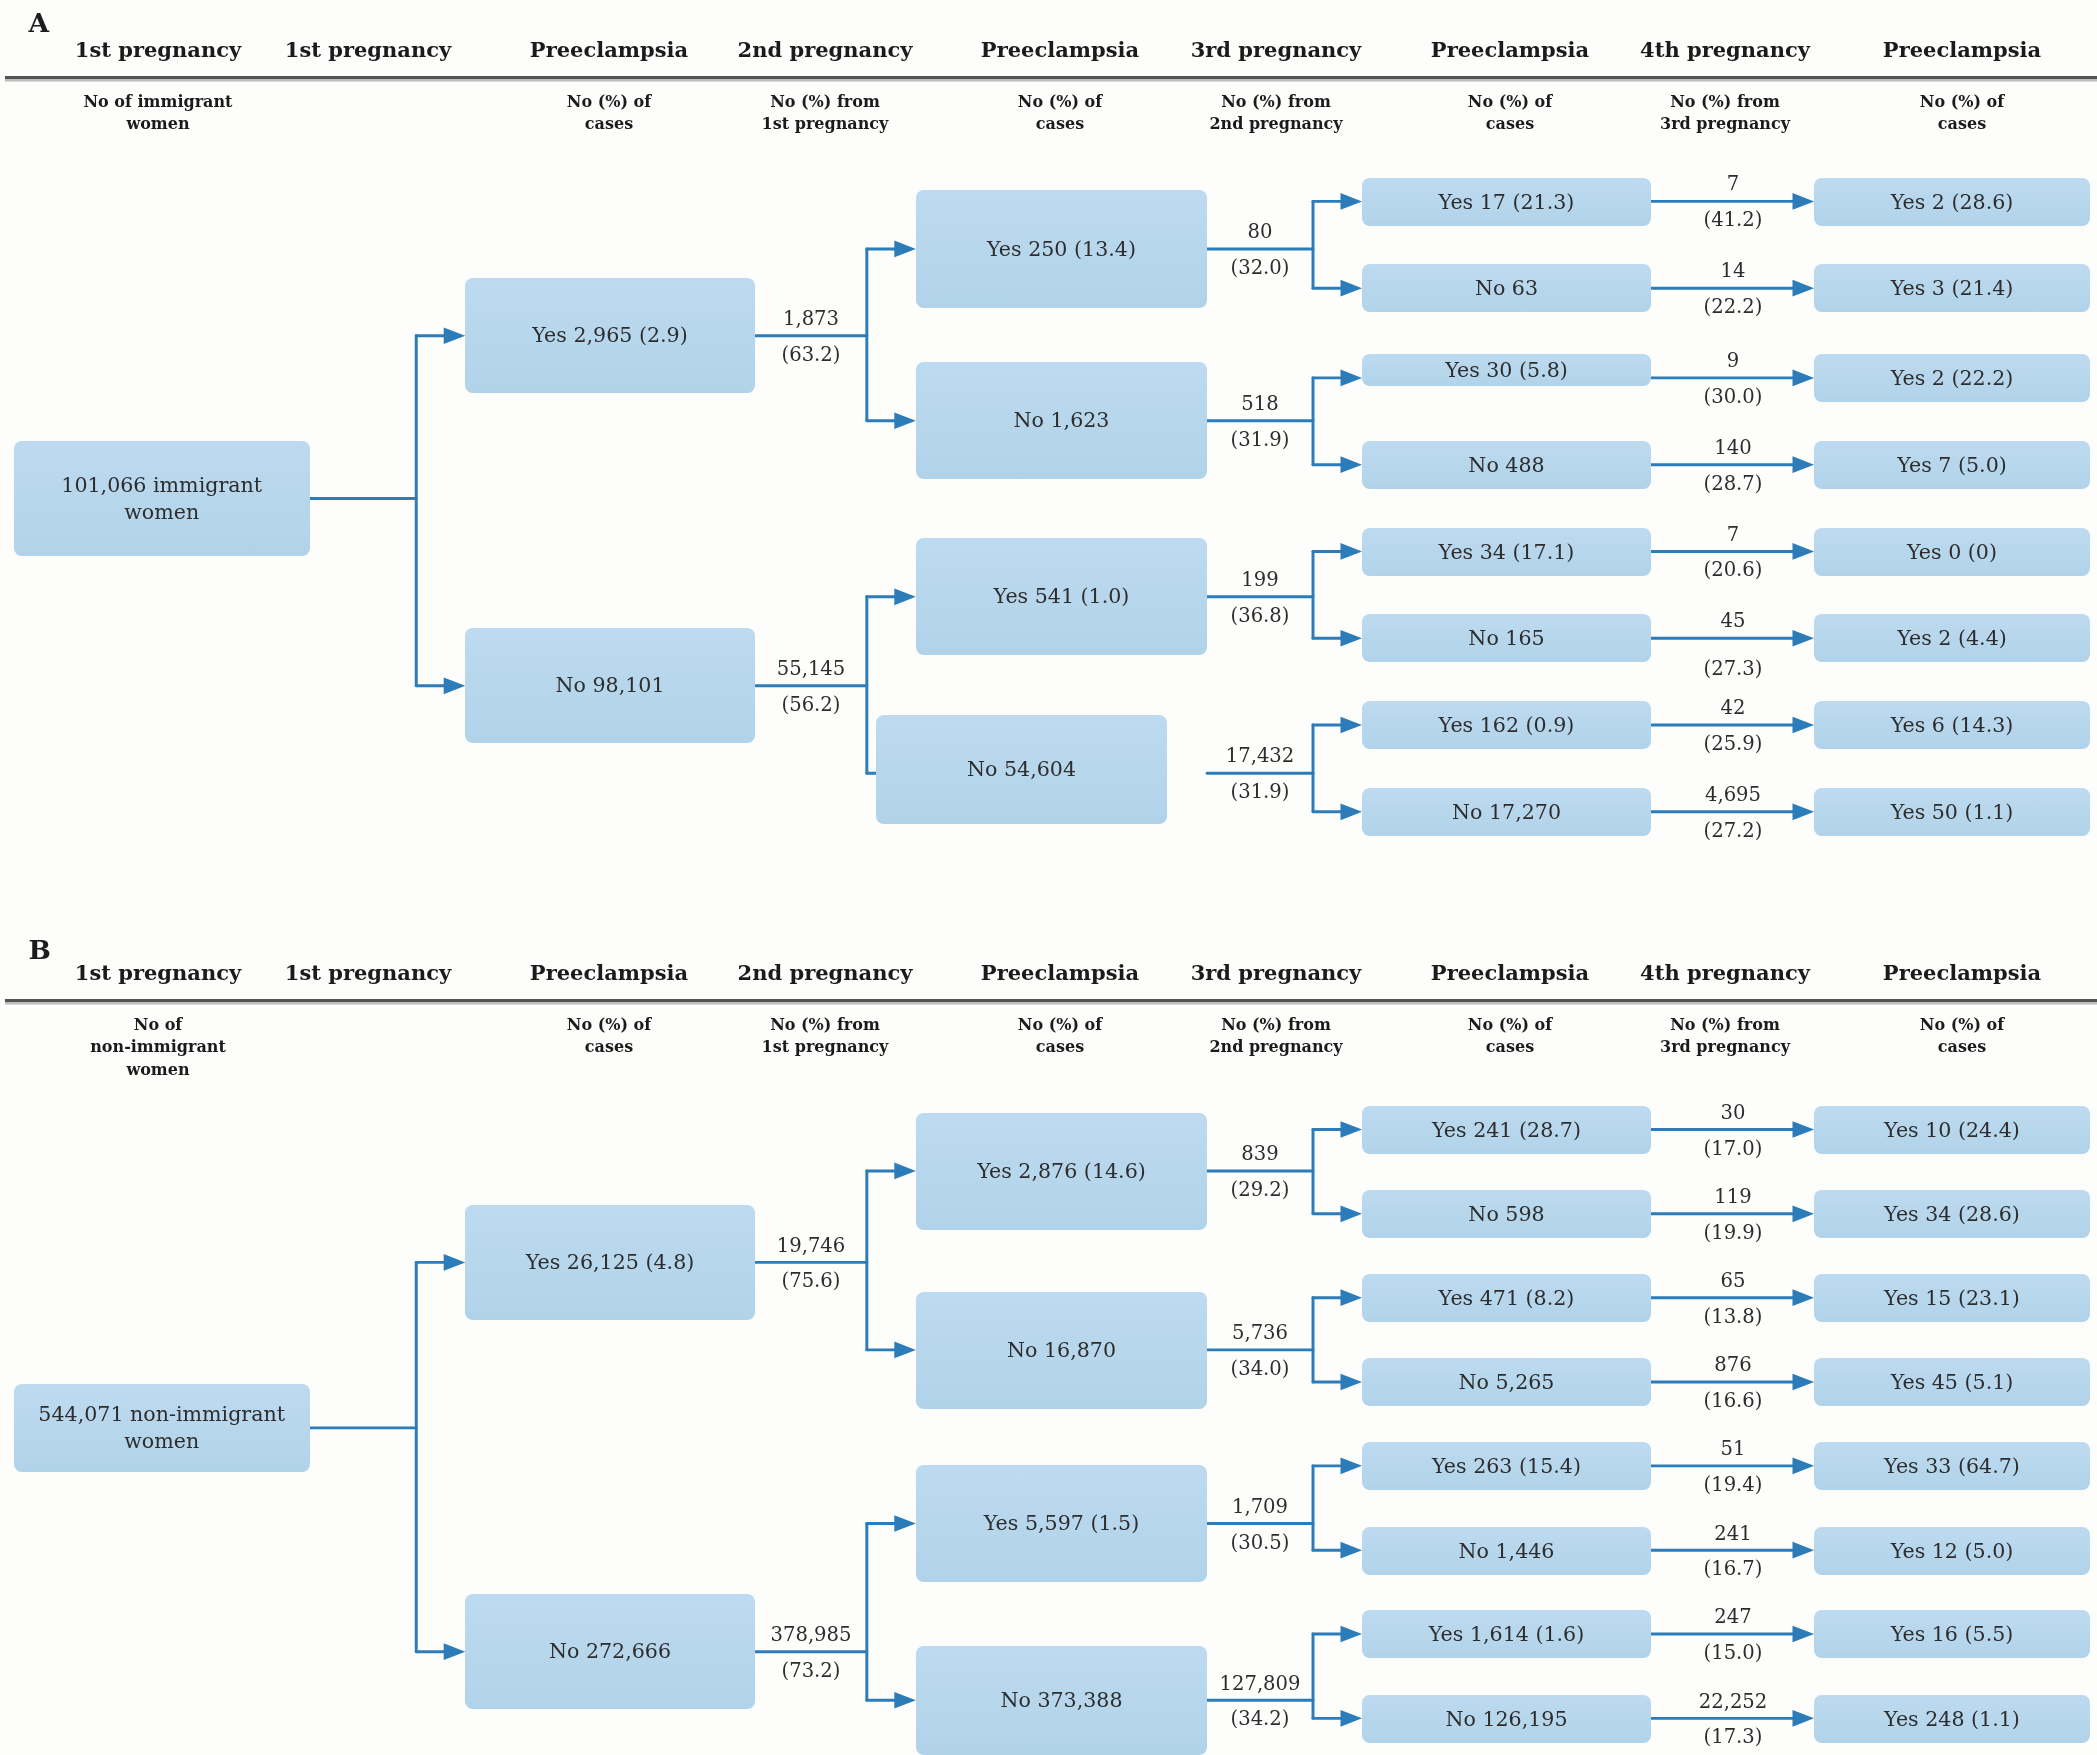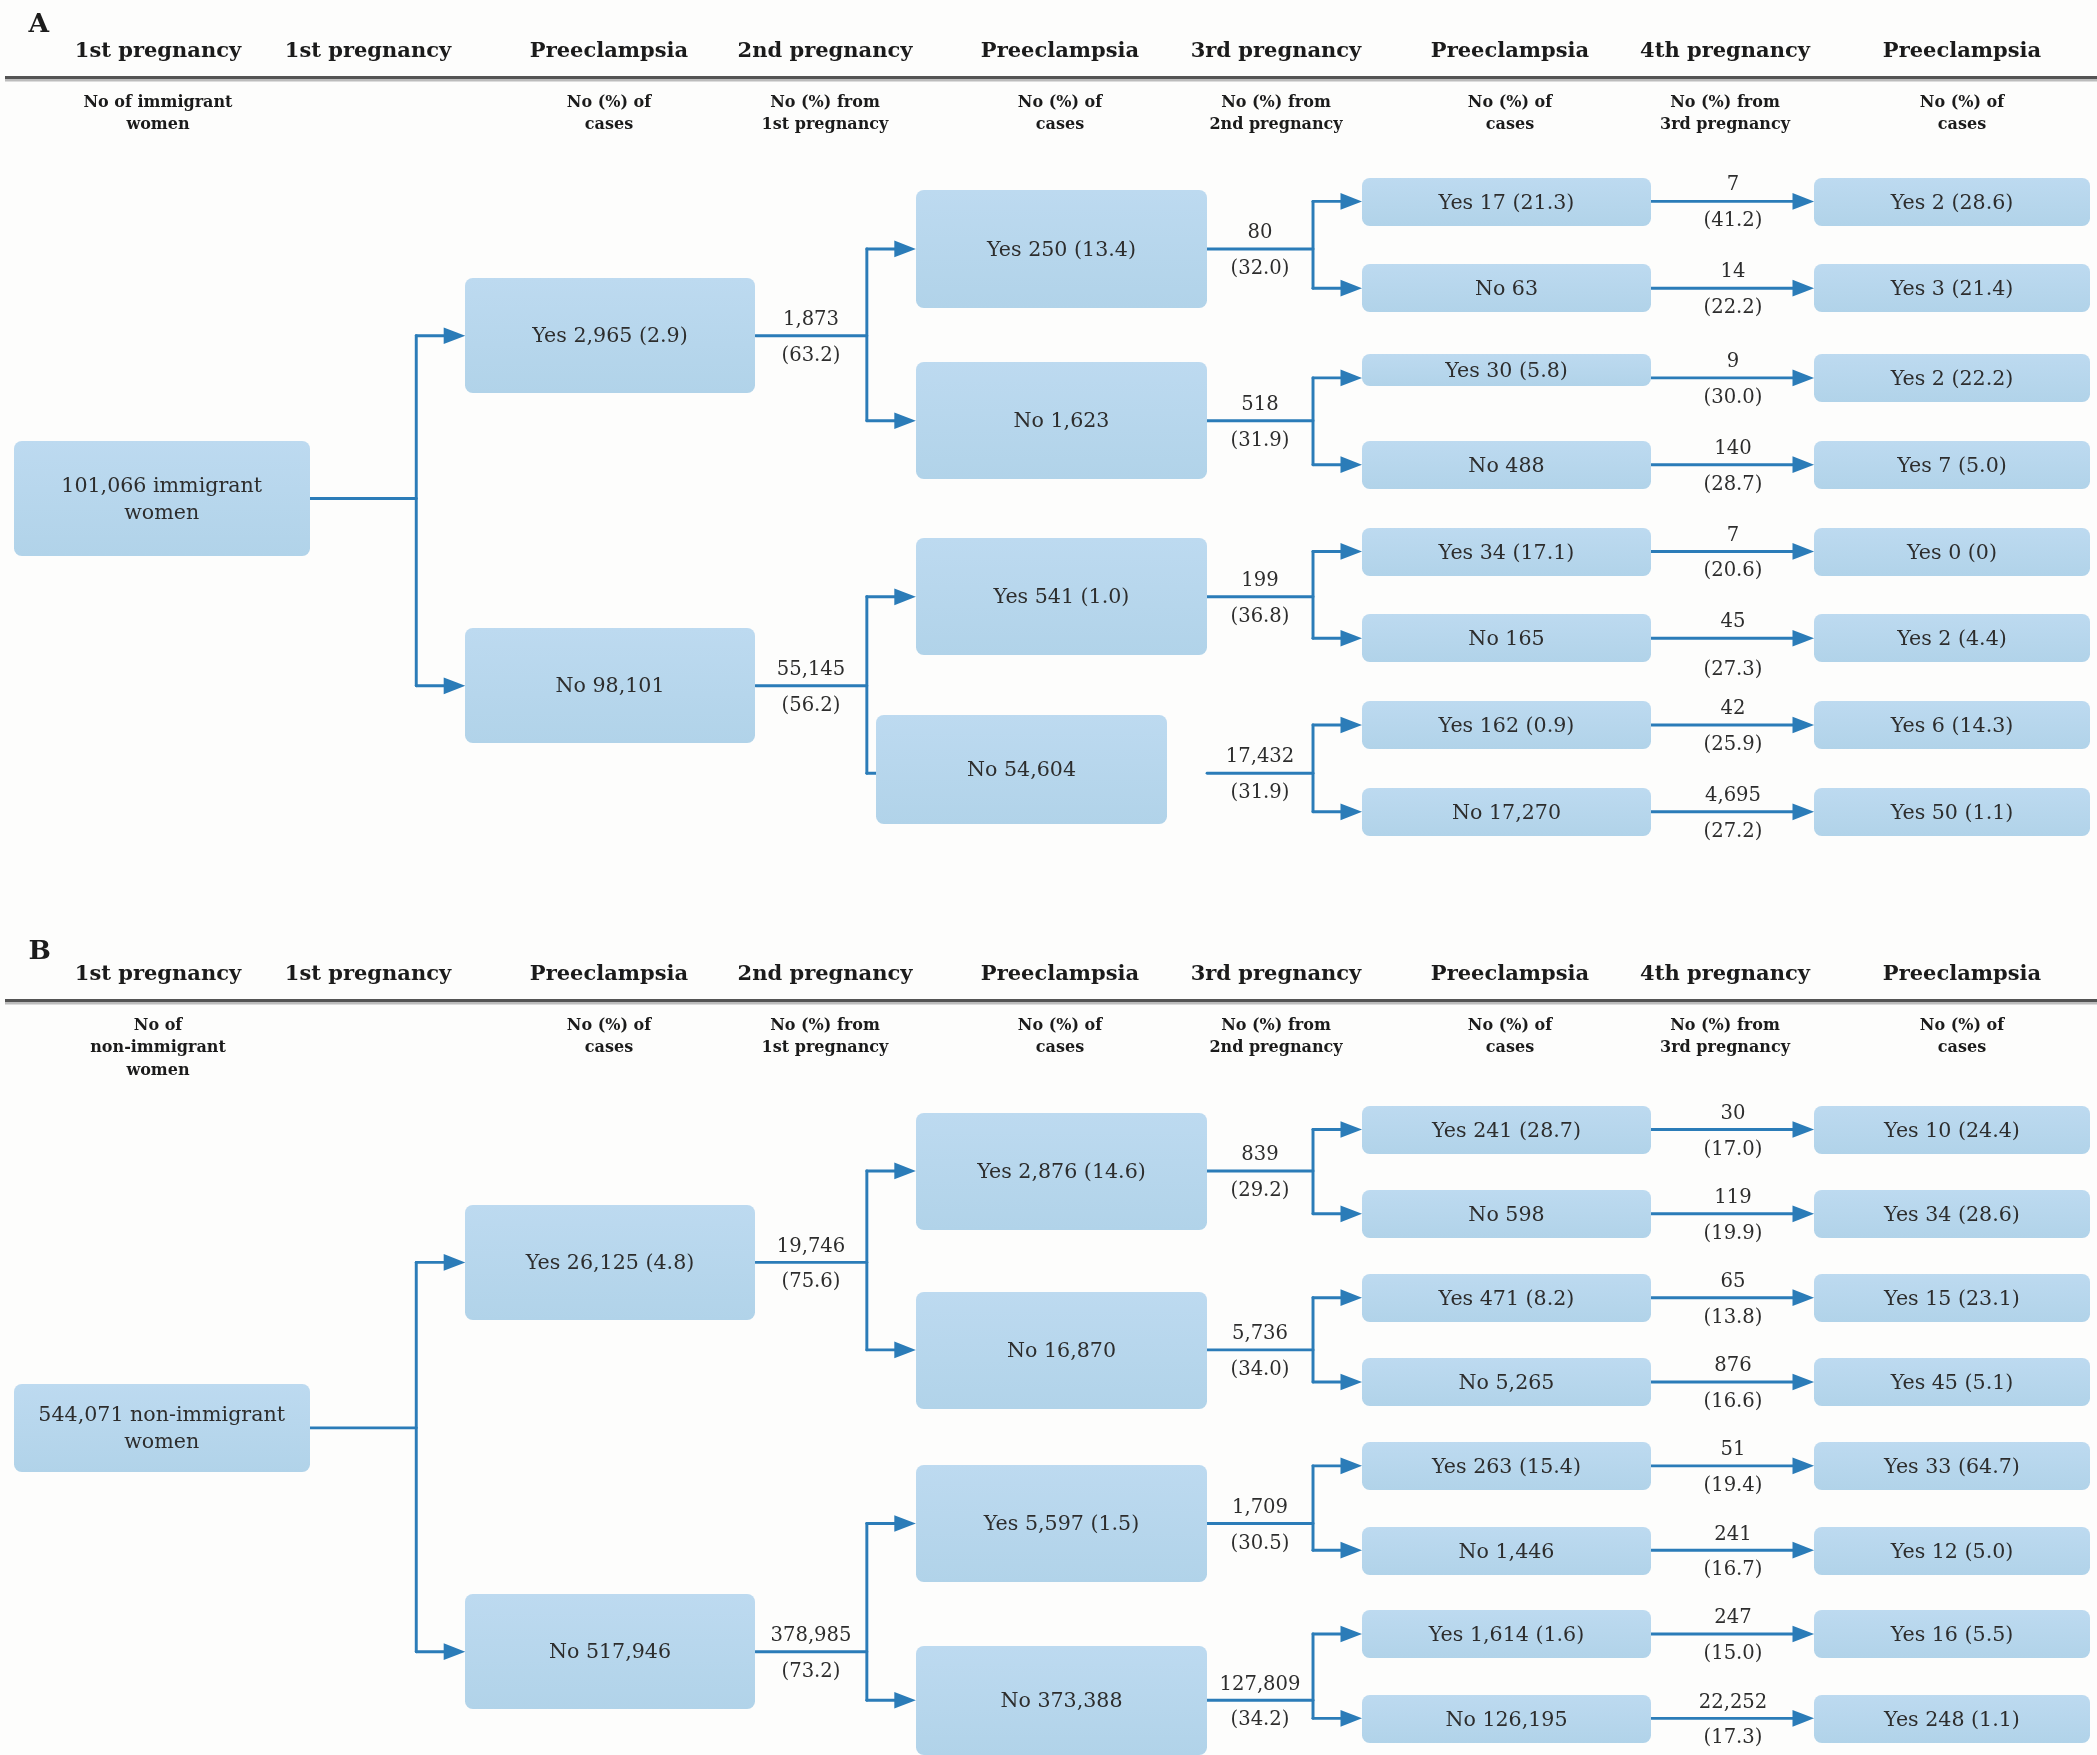--- a/index.html
+++ b/index.html
@@ -270,21 +270,21 @@
       <div class="edge-num" style="left: 1260px; top: 1344px;">5,736</div>
       <div class="edge-pct" style="left: 1260px; top: 1357px;">(34.0)</div>
       <div class="node" style="left: 1362px; top: 1274px; width: 289px; height: 48px;">Yes 471 (8.2)</div>
       <div class="edge-num" style="left: 1733px; top: 1292px;">65</div>
       <div class="edge-pct" style="left: 1733px; top: 1305px;">(13.8)</div>
       <div class="node" style="left: 1814px; top: 1274px; width: 276px; height: 48px;">Yes 15 (23.1)</div>
       <div class="node" style="left: 1362px; top: 1358px; width: 289px; height: 48px;">No 5,265</div>
       <div class="edge-num" style="left: 1733px; top: 1376px;">876</div>
       <div class="edge-pct" style="left: 1733px; top: 1389px;">(16.6)</div>
       <div class="node" style="left: 1814px; top: 1358px; width: 276px; height: 48px;">Yes 45 (5.1)</div>
-      <div class="node" style="left: 465px; top: 1594px; width: 290px; height: 115px;">No 517,946</div>
+      <div class="node" style="left: 465px; top: 1594px; width: 290px; height: 115px;">No 272,666</div>
       <div class="edge-num" style="left: 811px; top: 1646px;">378,985</div>
       <div class="edge-pct" style="left: 811px; top: 1659px;">(73.2)</div>
       <div class="node" style="left: 916px; top: 1465px; width: 291px; height: 117px;">Yes 5,597 (1.5)</div>
       <div class="edge-num" style="left: 1260px; top: 1518px;">1,709</div>
       <div class="edge-pct" style="left: 1260px; top: 1531px;">(30.5)</div>
       <div class="node" style="left: 1362px; top: 1442px; width: 289px; height: 48px;">Yes 263 (15.4)</div>
       <div class="edge-num" style="left: 1733px; top: 1460px;">51</div>
       <div class="edge-pct" style="left: 1733px; top: 1473px;">(19.4)</div>
       <div class="node" style="left: 1814px; top: 1442px; width: 276px; height: 48px;">Yes 33 (64.7)</div>
       <div class="node" style="left: 1362px; top: 1527px; width: 289px; height: 48px;">No 1,446</div>

